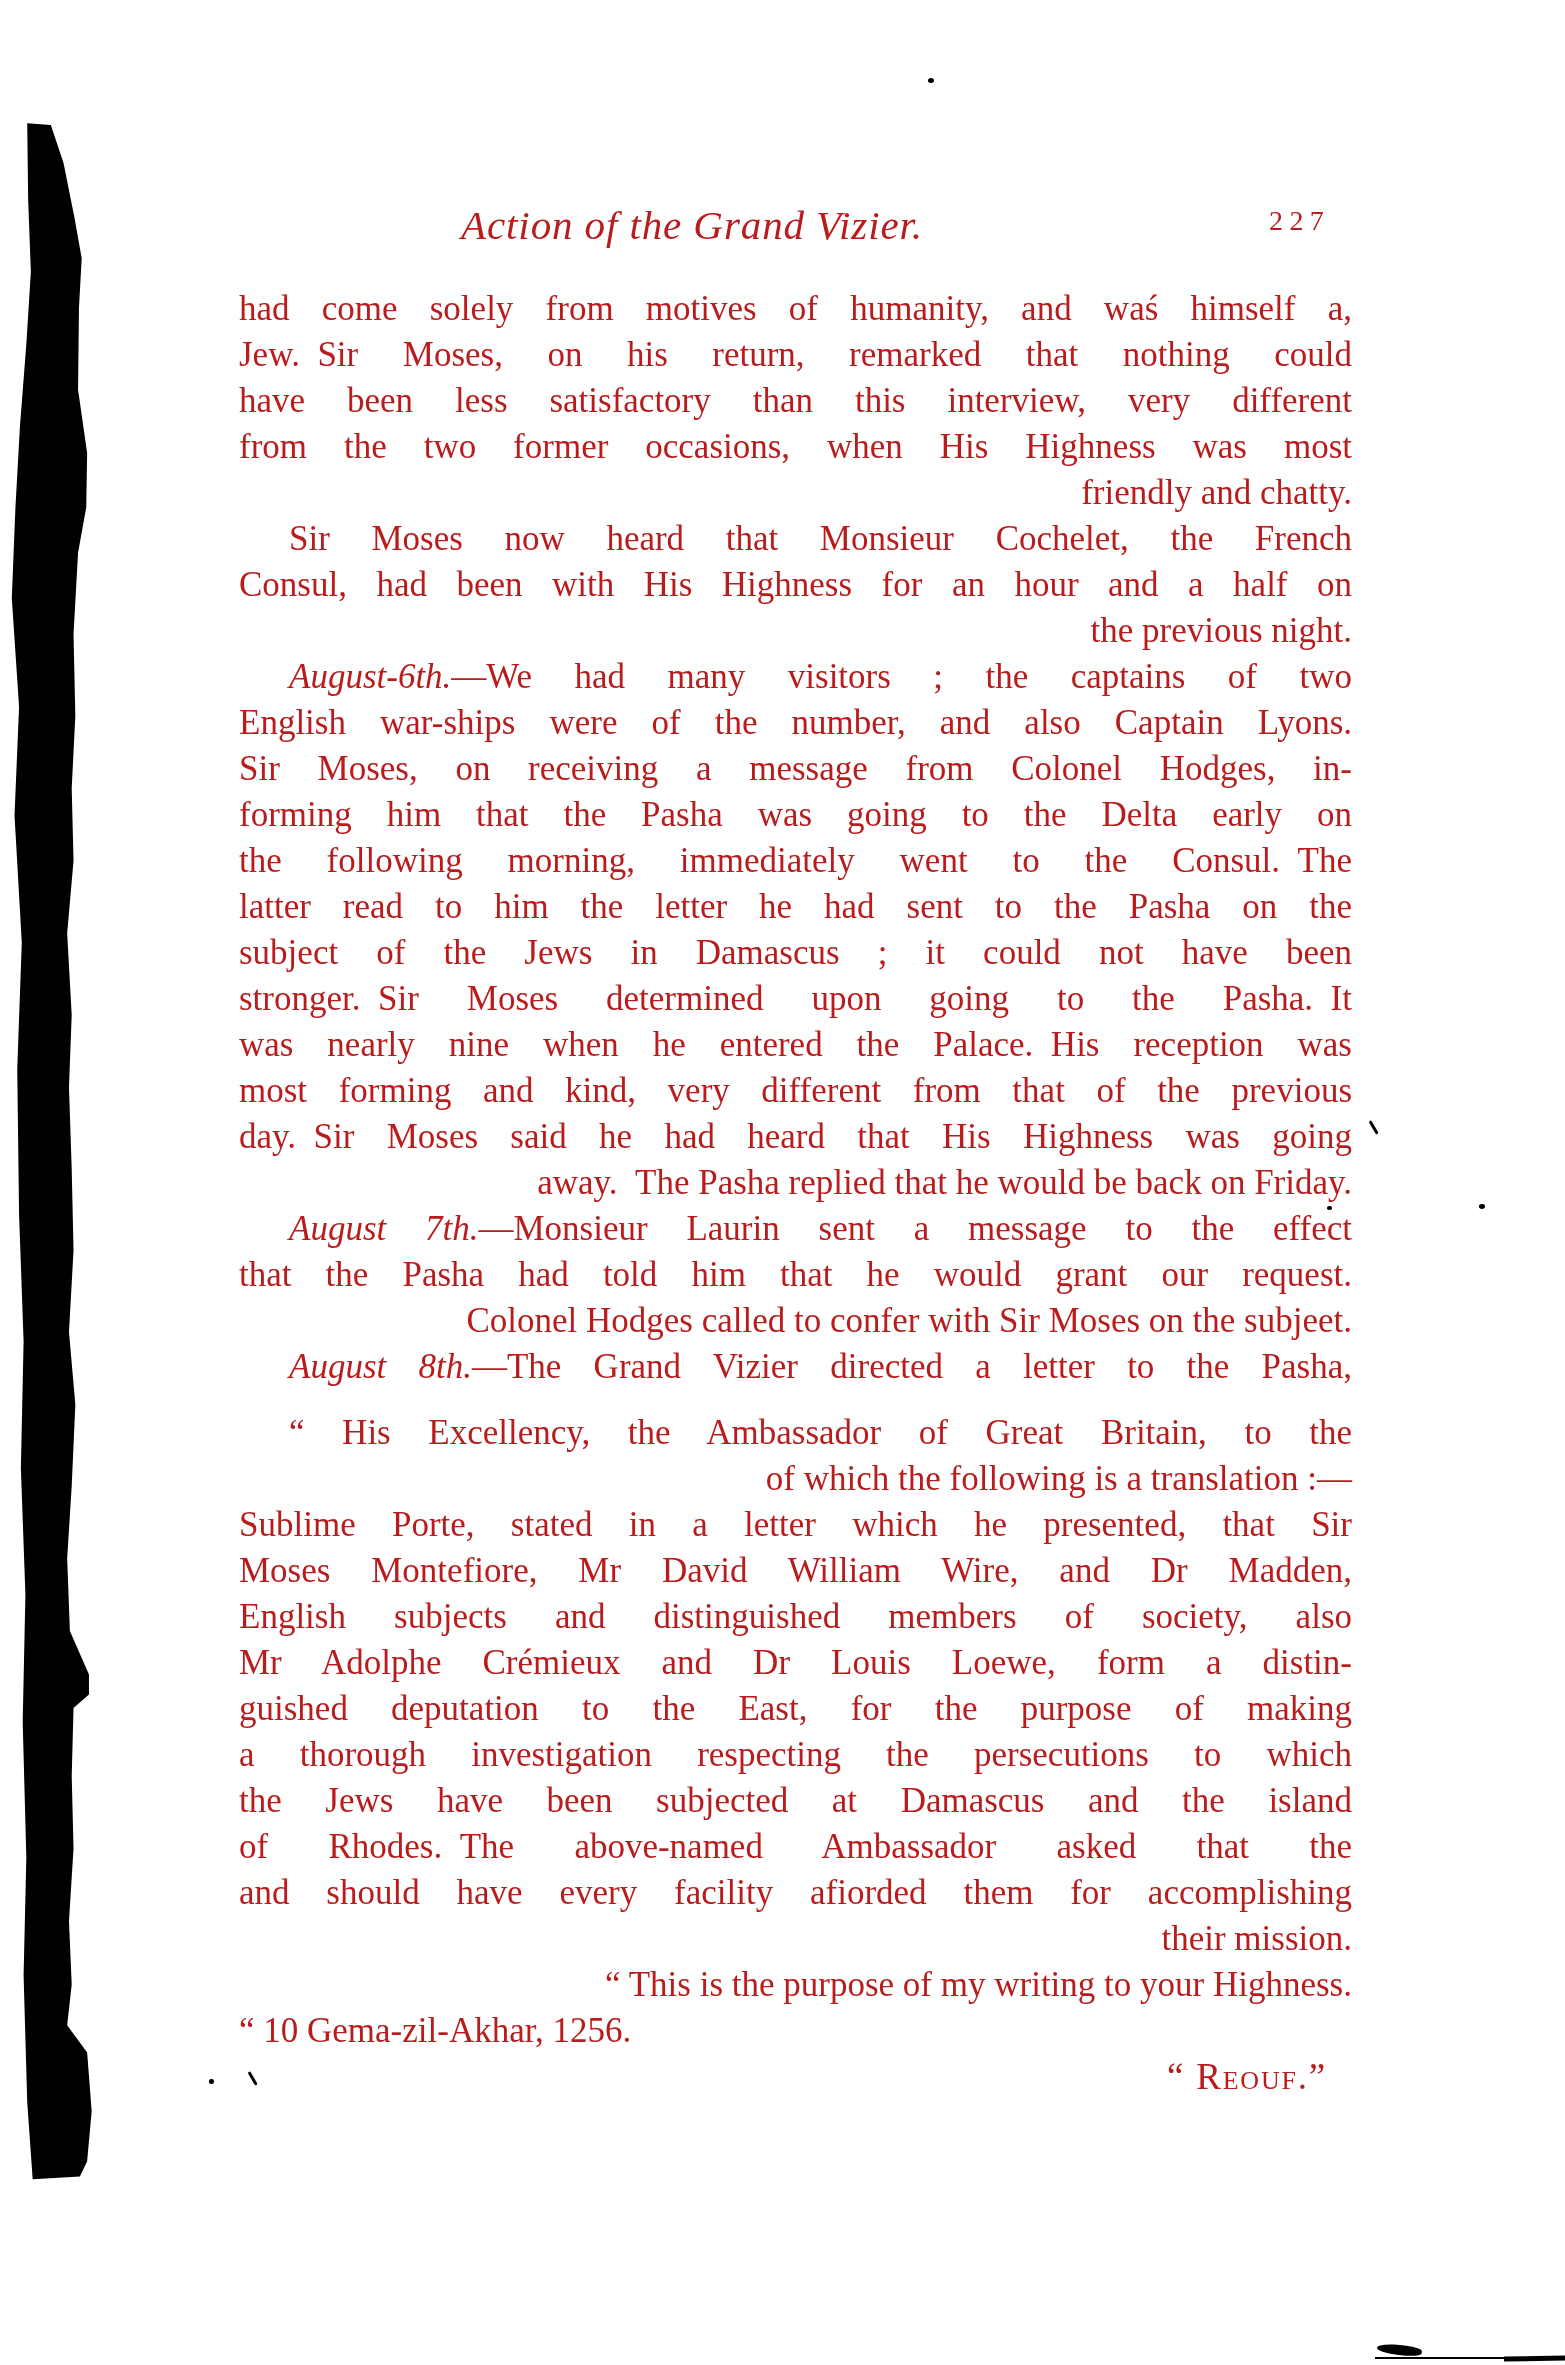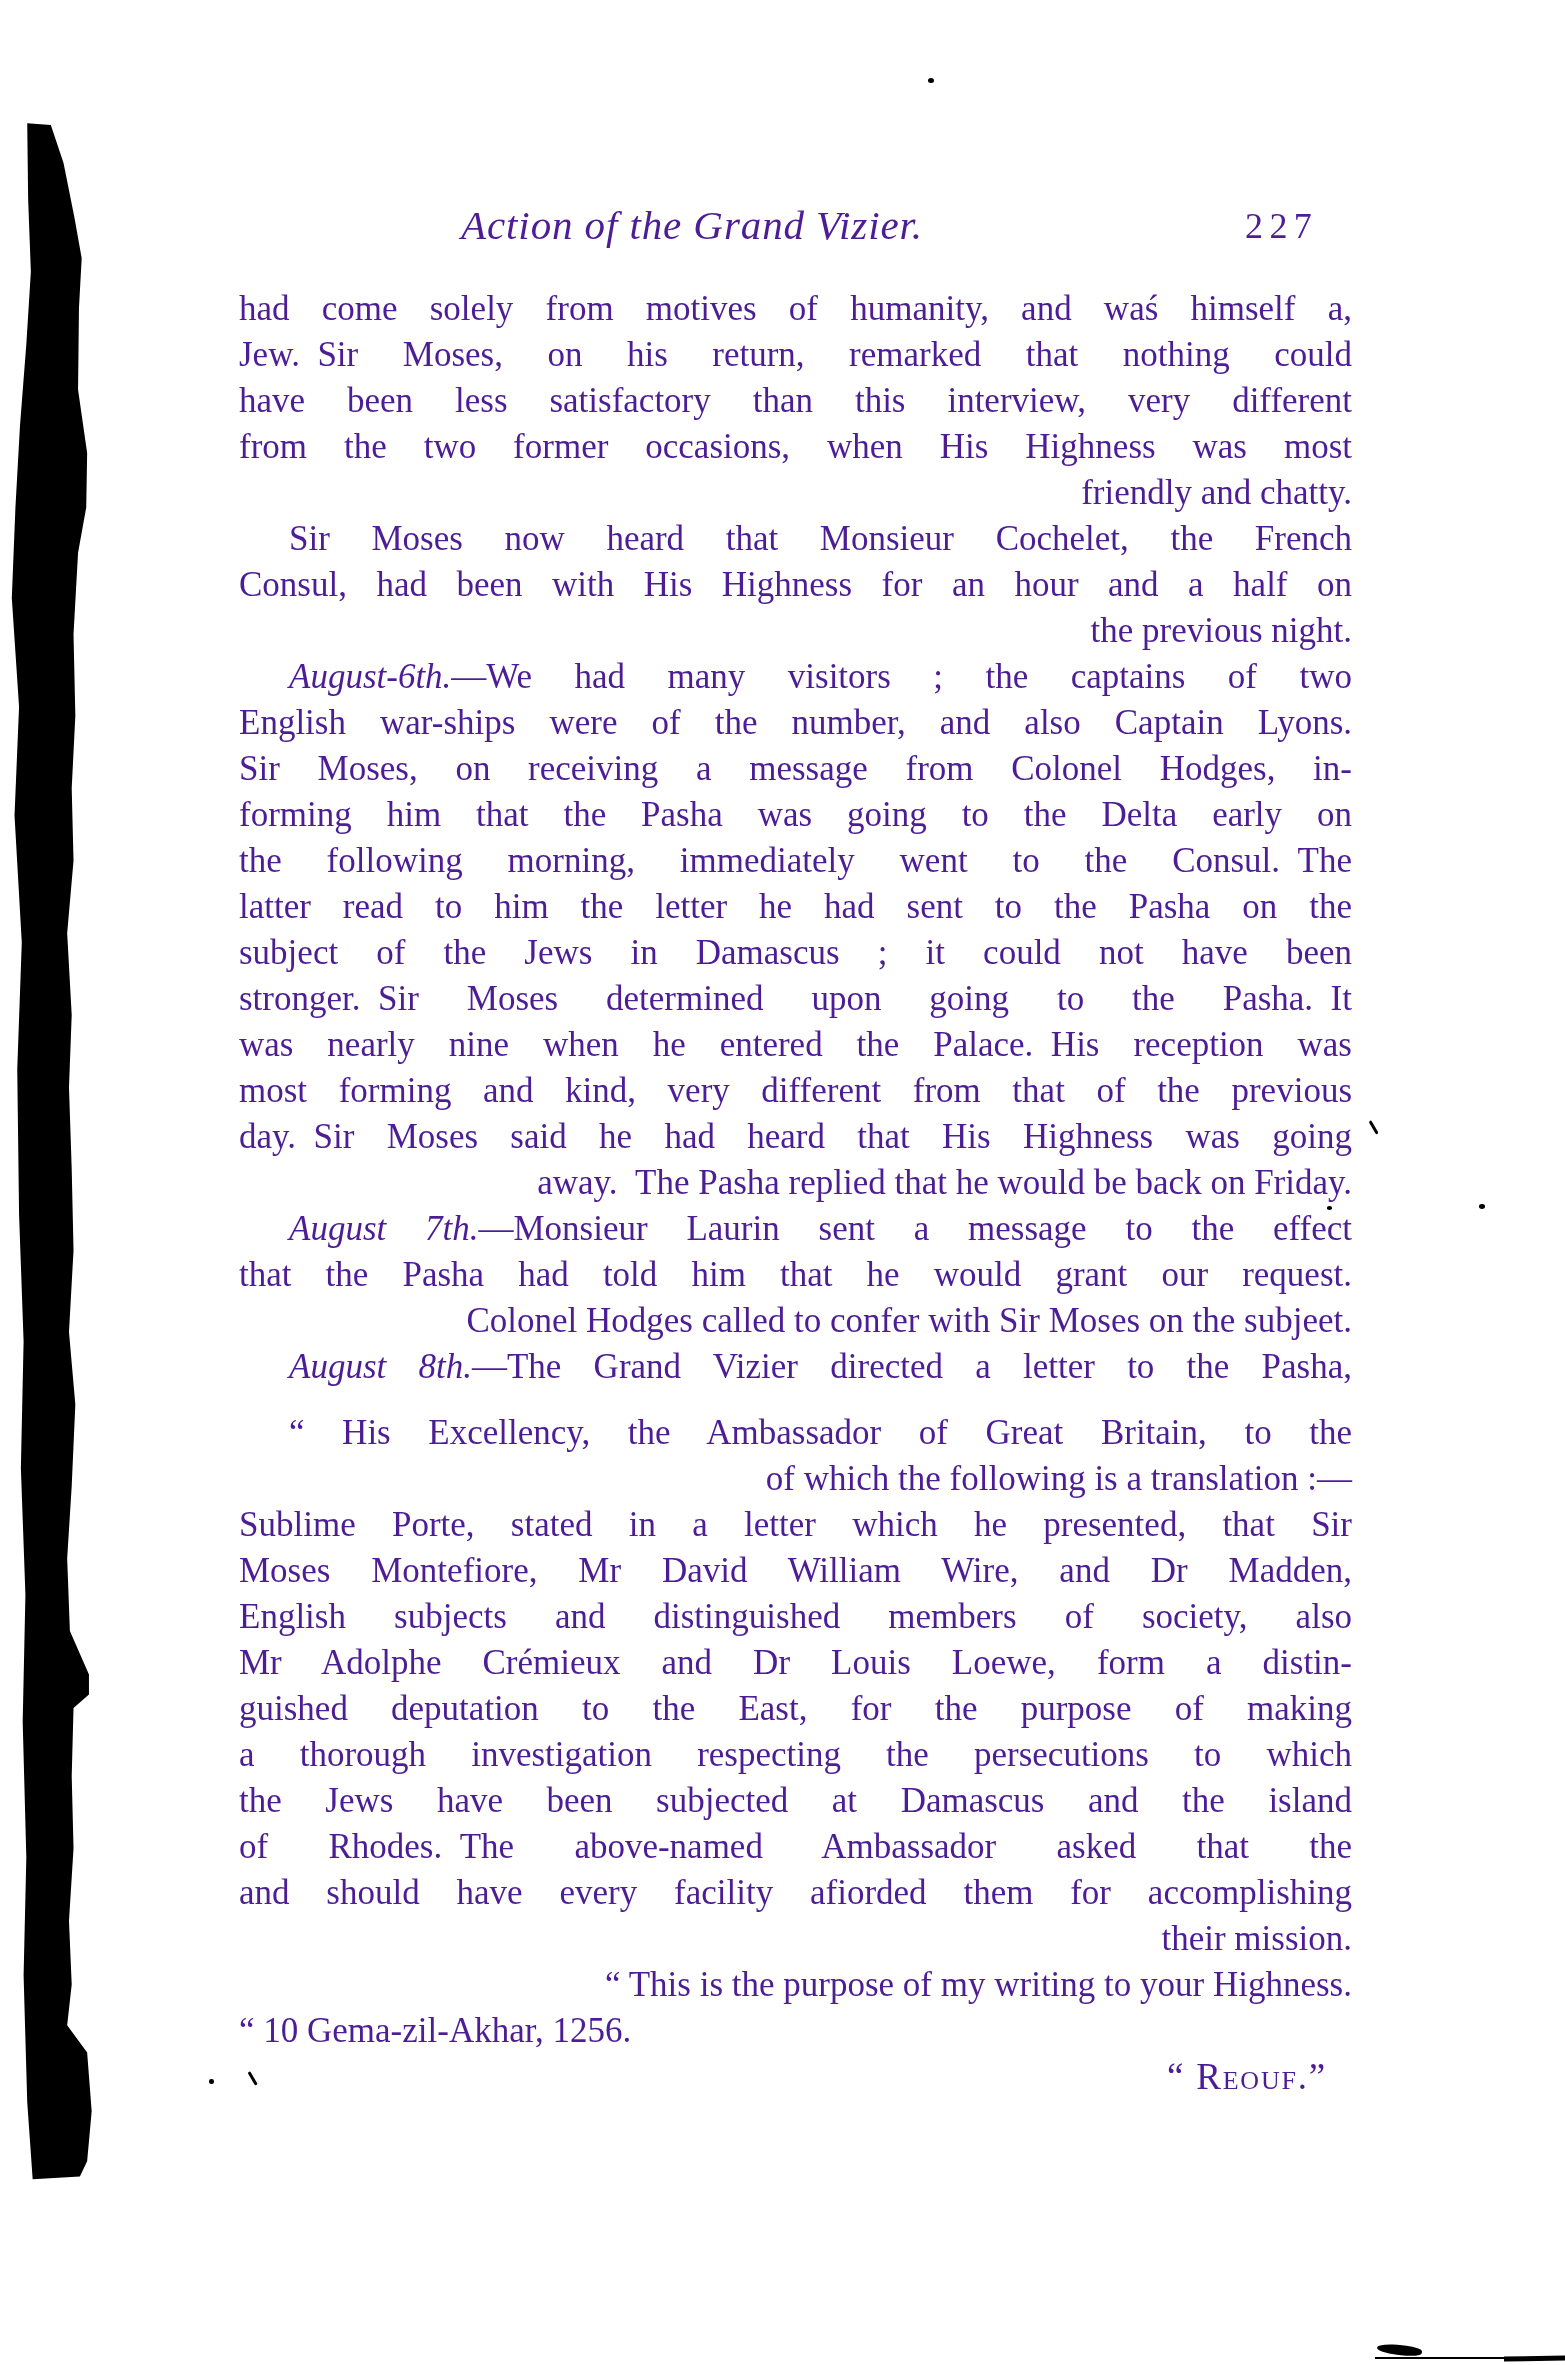--- a/index.html
+++ b/index.html
@@ -1,32 +1,32 @@
 <!DOCTYPE html>
 <html style="font-size:14.5px"><head>
 <meta charset="utf-8">
 <style>
   html,body{margin:0;padding:0;background:#e8e8e8;}
   .page{
     position:relative;
     width:1566px;height:2366px;
     background:#ffffff;
-    color:#4c1d95;
+    color:#b91c1c;
     font-family:"Liberation Serif","DejaVu Serif",serif;
     overflow:hidden;
     margin:0 auto;
   }
   .binding{position:absolute;left:0;top:0;width:118px;height:2366px;}
   .running-header{
     position:absolute;top:201px;left:239px;width:906px;
     text-align:center;font-style:italic;font-size:41px;letter-spacing:0.9px;
   }
   .page-number{
-    position:absolute;top:205px;right:248px;
-    font-size:36px;letter-spacing:6.3px;
+    position:absolute;top:205px;right:236px;
+    font-size:28px;letter-spacing:6.3px;
   }
   .body-text{
     position:absolute;left:239px;top:286px;width:1113px;
     font-size:35px;line-height:46px;
   }
   .line{white-space:normal;}
   .line.justify{text-align:justify;text-align-last:justify;}
   .line.left{text-align:right;}
   .line.center{text-align:left;}
   .line.right{text-align:right;padding-right:25px;}

